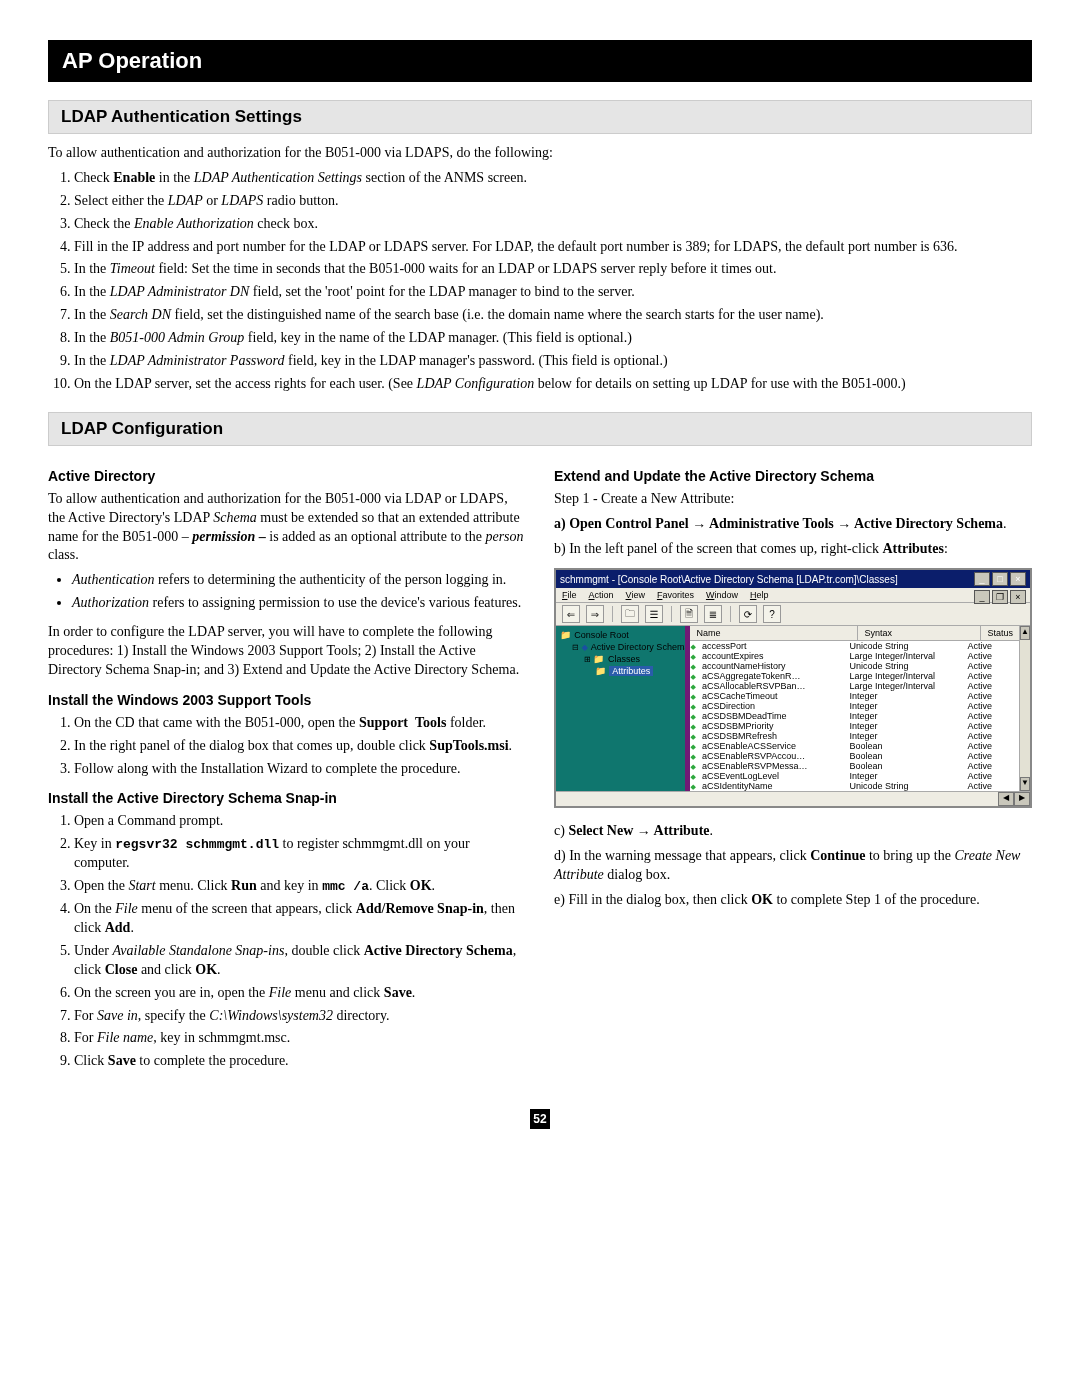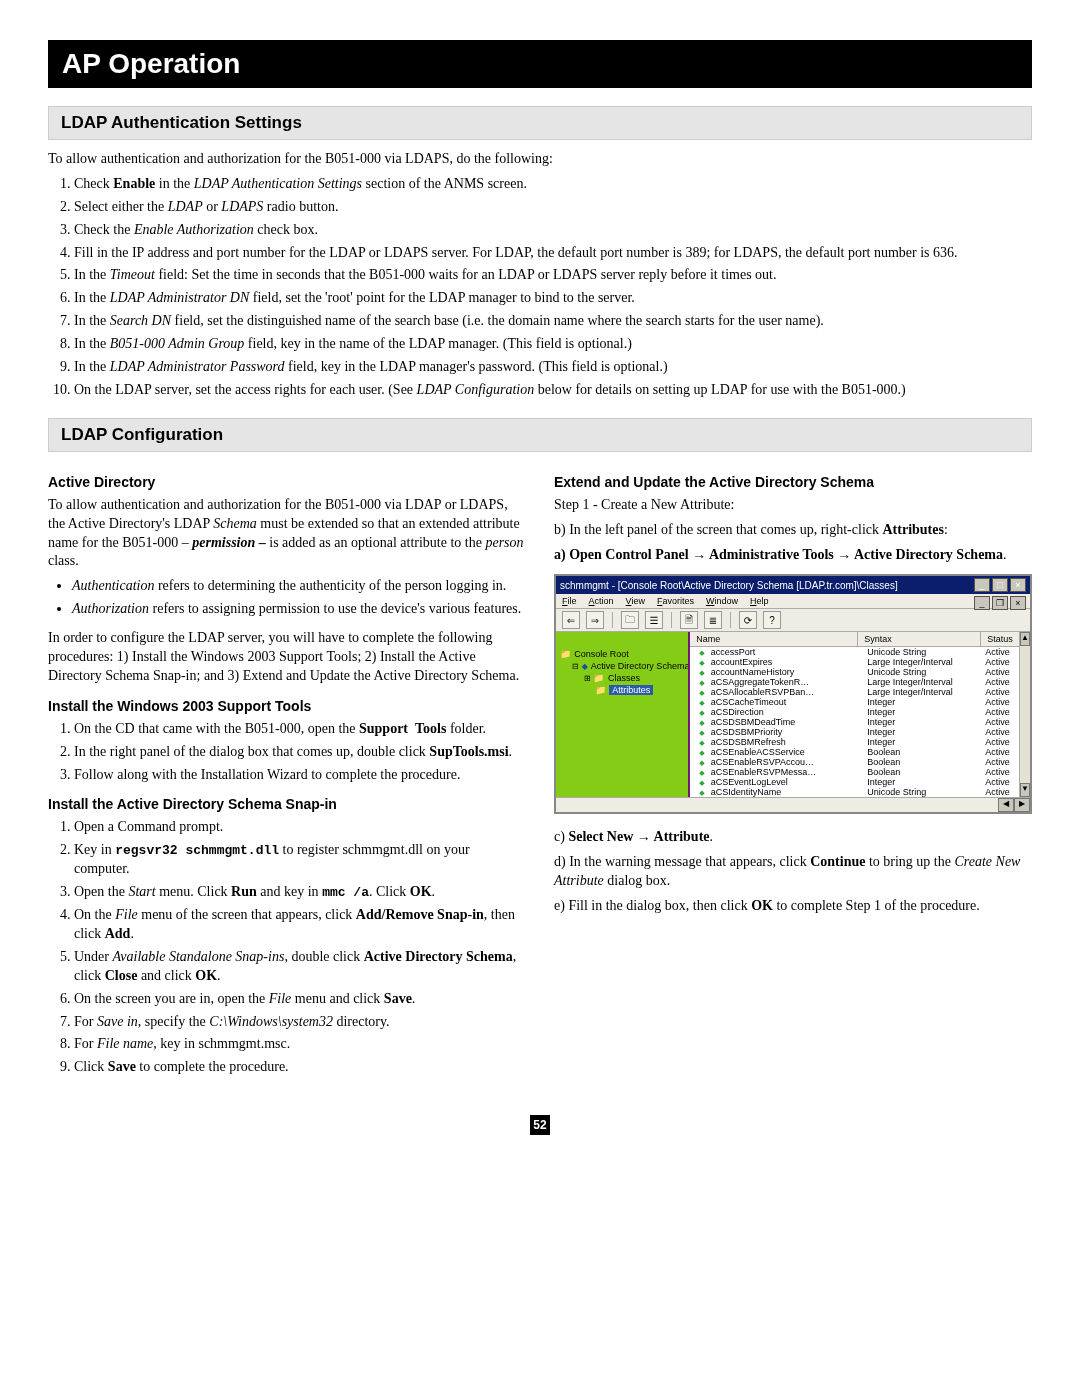--- a/index.html
+++ b/index.html
@@ -9,21 +9,21 @@
     margin: 0;
     padding: 40px 48px 60px 48px;
     background: #fff;
     width: 1080px;
     box-sizing: border-box;
   }
   .title-black {
     background: #000;
     color: #fff;
     padding: 8px 14px;
-    font-size: 28px;
+    font-size: 22px;
     font-weight: bold;
     font-family: Arial, Helvetica, sans-serif;
     margin-bottom: 18px;
   }
   .section-gray {
     background: #e5e5e5;
     padding: 6px 12px;
     font-size: 17px;
     font-weight: bold;
     font-family: Arial, Helvetica, sans-serif;
@@ -85,41 +85,41 @@
   .ss-menubar .underline { text-decoration: underline; }
   .ss-menubar .doc-winbtns { position:absolute; right:4px; top:2px; display:flex; gap:2px; }
   .ss-toolbar {
     background:#eeece3; padding:2px 6px; display:flex; gap:6px;
     border-bottom:1px solid #aaa; align-items:center;
   }
   .ss-toolbtn { width:16px; height:16px; border:1px solid #999; background:#f4f3ea; display:flex; align-items:center; justify-content:center; font-size:10px;}
   .ss-toolsep { width:1px; height:16px; background:#aaa; margin:0 2px; }
   .ss-body { display:flex; background:#fff; }
   .ss-tree {
-    width: 170px; border-right:2px solid #701a75; background:#84cc16;
-    padding:16px 4px; overflow:hidden;
+    width: 170px; border-right:5px solid #701a75; background:#0f766e;
+    padding:3px 4px; overflow:hidden;
   }
   .ss-tree-row { white-space:nowrap; padding:1px 0; display:flex; align-items:center; gap:3px;}
   .ss-tree-indent1 { padding-left:12px; }
   .ss-tree-indent2 { padding-left:24px; }
   .ss-folder-icon::before { content:"📁"; font-size:9px; }
   .ss-cube-icon::before { content:"◆"; color:#1a4fa3; font-size:8px; }
   .ss-sel {
     background:#2a5caa; color:#fff; padding:0 3px;
   }
   .ss-grid { flex:1; display:flex; flex-direction:column; }
   .ss-grid-header {
     display:flex; background:#eeece3; border-bottom:1px solid #aaa;
   }
   .ss-col-name { flex: 0 0 155px; padding:2px 6px; border-right:1px solid #aaa;}
   .ss-col-syntax { flex: 0 0 110px; padding:2px 6px; border-right:1px solid #aaa;}
   .ss-col-status { flex:1; padding:2px 6px; }
   .ss-grid-body { flex:1; overflow:hidden; max-height:150px; }
   .ss-row { display:flex; border-bottom:0; align-items:center; height:10px; }
-  .ss-row .c1 { flex:0 0 155px; padding:0 9px; display:flex; align-items:center; gap:3px; overflow:hidden; white-space:nowrap;}
+  .ss-row .c1 { flex:0 0 155px; padding:0 0; display:flex; align-items:center; gap:3px; overflow:hidden; white-space:nowrap;}
   .ss-row .c2 { flex:0 0 110px; padding:0 4px; overflow:hidden; white-space:nowrap;}
   .ss-row .c3 { flex:1; padding:0 4px; }
   .ss-diamond::before { content:"◆"; color:#2fa83f; font-size:7px; margin-right:3px;}
   .ss-scroll-right {
     width:14px; background:#e3e1d4; border-left:1px solid #aaa;
     display:flex; flex-direction:column; justify-content:space-between;
   }
   .ss-scroll-btn { height:12px; background:#c9c7bb; border:1px solid #777; font-size:8px; text-align:center; line-height:10px;}
   .ss-statusbar { background:#eeece3; height:14px; border-top:1px solid #aaa; display:flex; justify-content:flex-end; align-items:center;}
   .ss-hscroll { flex:1; display:flex; justify-content:flex-end; }
@@ -188,22 +188,22 @@
         <li>On the screen you are in, open the <i>File</i> menu and click <b>Save</b>.</li>
         <li>For <i>Save in</i>, specify the <i>C:\Windows\system32</i> directory.</li>
         <li>For <i>File name</i>, key in schmmgmt.msc.</li>
         <li>Click <b>Save</b> to complete the procedure.</li>
       </ol>
   </div>
 
   <div class="col">
     <div class="subhead">Extend and Update the Active Directory Schema</div>
     <p>Step 1 - Create a New Attribute:</p>
+    <p id="sub-a" style="padding-left:0;"><b>a) Open Control Panel → Administrative Tools → Active Directory Schema</b>.</p>
     <p id="sub-b">b) In the left panel of the screen that comes up, right-click <b>Attributes</b>:</p>
-    <p id="sub-a" style="padding-left:0;"><b>a) Open Control Panel → Administrative Tools → Active Directory Schema</b>.</p>
 
     <div class="screenshot">
       <div class="ss-titlebar">
         <span>schmmgmt - [Console Root\Active Directory Schema [LDAP.tr.com]\Classes]</span>
         <div class="ss-winbtns">
           <div class="ss-winbtn">_</div>
           <div class="ss-winbtn">□</div>
           <div class="ss-winbtn">×</div>
         </div>
       </div>

